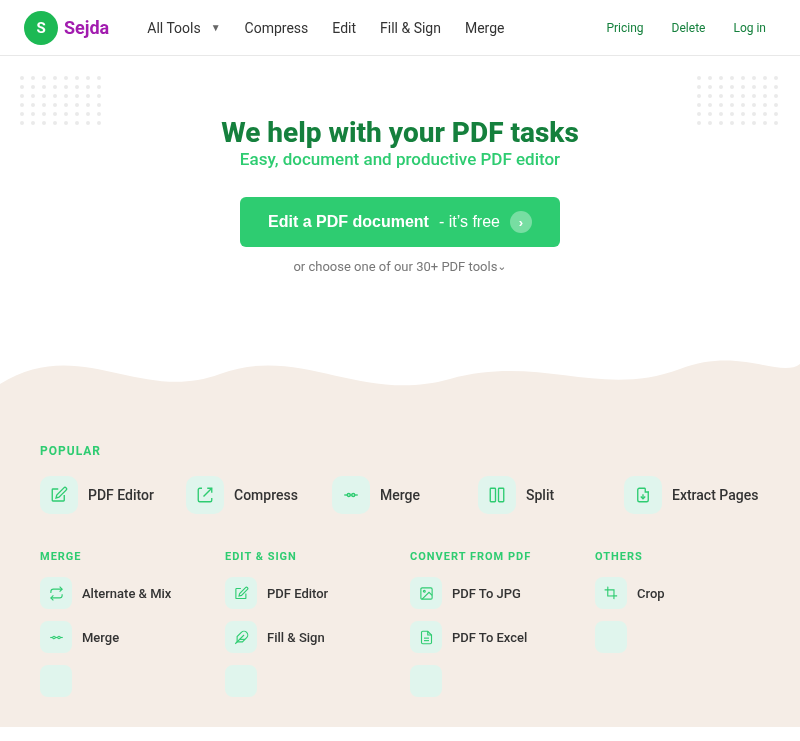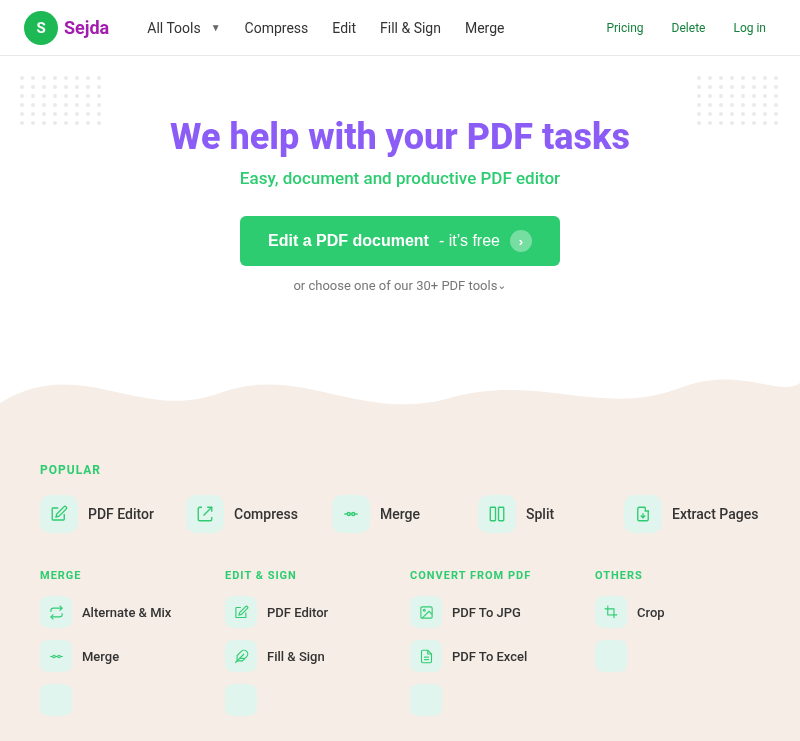--- a/index.html
+++ b/index.html
@@ -34,21 +34,21 @@
     }
     .hero-dots-left, .hero-dots-right {
       position: absolute; top: 20px; opacity: 0.4;
     }
     .hero-dots-left { left: 20px; }
     .hero-dots-right { right: 20px; }
     .dots-grid { display: grid; grid-template-columns: repeat(8, 6px); gap: 5px; }
     .dot { width: 4px; height: 4px; border-radius: 50%; background: #ccc; }
 
     .hero h1 {
-      font-size: 36px; font-weight: 800; color: #8b5cf6; margin-bottom: 10px;
+      font-size: 28px; font-weight: 800; color: #15803d; 
     }
     .hero-subtitle {
       font-size: 17px; color: #2ecc71; font-weight: 500; margin-bottom: 28px;
     }
     .cta-button {
       display: inline-flex; align-items: center; gap: 10px;
       background: #2ecc71; color: #fff; border: none; border-radius: 6px;
       padding: 14px 28px; font-size: 16px; cursor: pointer; font-weight: 600;
     }
     .cta-button .cta-free { font-weight: 400; }

